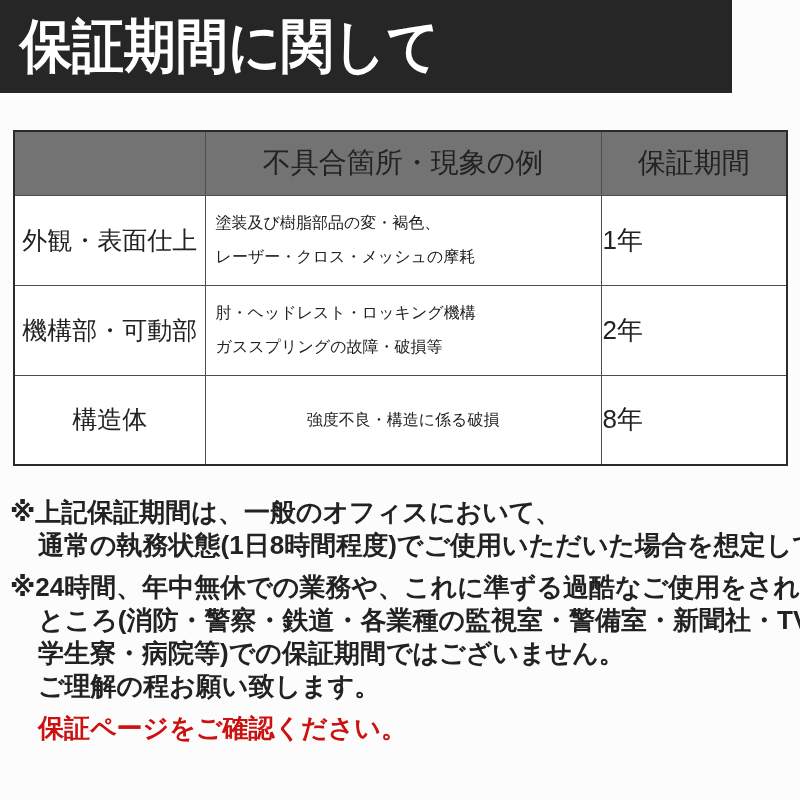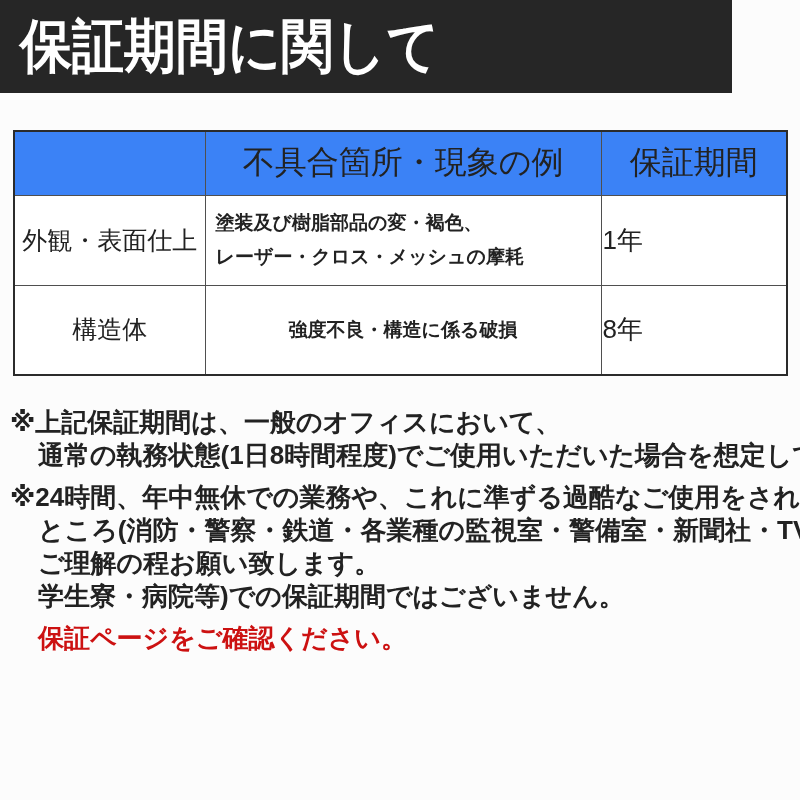--- a/index.html
+++ b/index.html
@@ -48,37 +48,36 @@
   table.warranty col.c2 { width: 396px; }
   table.warranty col.c3 { width: 186px; }
 
   table.warranty th, table.warranty td {
     border: 1px solid #4f4f4f;
     box-sizing: border-box;
     vertical-align: middle;
   }
   table.warranty thead th {
     height: 64px;
-    background: #3b82f6;
-    font-size: 32px;
+    background: #737373;
+    font-size: 28px;
     font-weight: 500;
     text-align: center;
   }
   table.warranty tbody tr { height: 90px; }
 
   td.cat {
     text-align: center;
     font-size: 25px;
     padding: 2px 2px;
   }
   td.ex {
-    font-size: 19px;
+    font-size: 16px;
     line-height: 34px;
     padding: 0 4px 0 10px;
-    font-weight: bold;
   }
   td.ex.center { text-align: center; padding: 16px 4px; }
   td.ex .ex-line { white-space: nowrap; }
   td.per {
     text-align: left;
     font-size: 26px;
     margin-left: 7px;
   }
 
   
@@ -116,37 +115,45 @@
     <tbody>
       <tr>
         <td class="cat">外観・表面仕上</td>
         <td class="ex">
           <div class="ex-line">塗装及び樹脂部品の変・褐色、</div>
           <div class="ex-line">レーザー・クロス・メッシュの摩耗</div>
         </td>
         <td class="per">1年</td>
       </tr>
       <tr>
+        <td class="cat">機構部・可動部</td>
+        <td class="ex">
+          <div class="ex-line">肘・ヘッドレスト・ロッキング機構</div>
+          <div class="ex-line">ガススプリングの故障・破損等</div>
+        </td>
+        <td class="per">2年</td>
+      </tr>
+      <tr>
         <td class="cat">構造体</td>
         <td class="ex center">
           <div class="ex-line">強度不良・構造に係る破損</div>
         </td>
         <td class="per">8年</td>
       </tr>
     </tbody>
   </table>
 </div>
 
 <div class="notes">
   <div class="note">
     <div class="note-line">※上記保証期間は、一般のオフィスにおいて、</div>
     <div class="note-line cont">通常の執務状態(1日8時間程度)でご使用いただいた場合を想定して</div>
   </div>
   <div class="note">
     <div class="note-line">※24時間、年中無休での業務や、これに準ずる過酷なご使用をされる</div>
     <div class="note-line cont">ところ(消防・警察・鉄道・各業種の監視室・警備室・新聞社・TV局</div>
+    <div class="note-line cont">学生寮・病院等)での保証期間ではございません。</div>
     <div class="note-line cont">ご理解の程お願い致します。</div>
-    <div class="note-line cont">学生寮・病院等)での保証期間ではございません。</div>
   </div>
   <div class="note red">
     <div class="note-line cont">保証ページをご確認ください。</div>
   </div>
 </div>
 
 </body></html>

